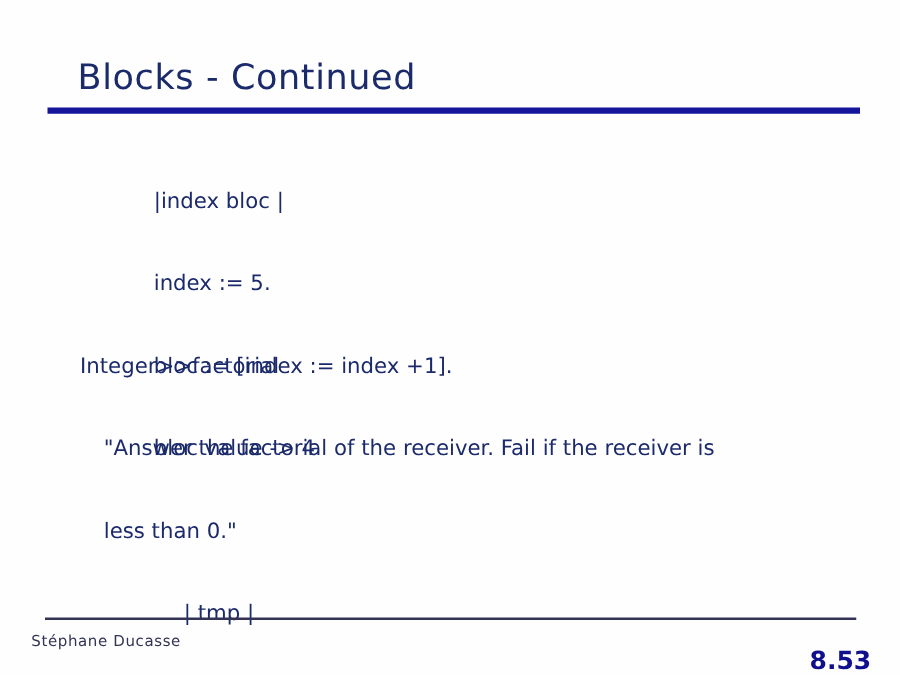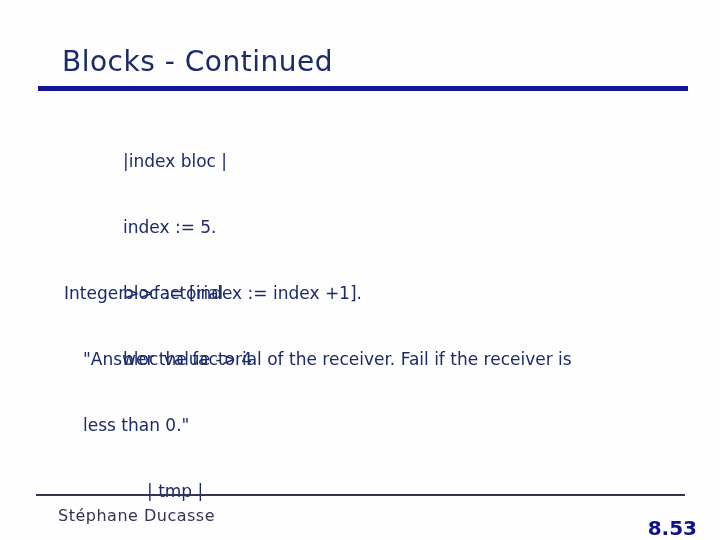--- a/index.html
+++ b/index.html
@@ -53,23 +53,23 @@
   .footer-rule {
     position: absolute;
     left: 36px;
     top: 494px;
     width: 649px;
     height: 2px;
     background: var(--footer-text, #333355);
   }
   .footer-author {
     position: absolute;
-    left: 58px;
+    left: 25px;
     top: 506px;
-    font-size: 16px;
+    font-size: 12px;
     letter-spacing: 0.5px;
     color: var(--footer-text, #333355);
   }
   .footer-page {
     position: absolute;
     right: 23px;
     top: 516px;
     font-size: 20px;
     font-weight: bold;
     color: var(--page-number, #10108e);

